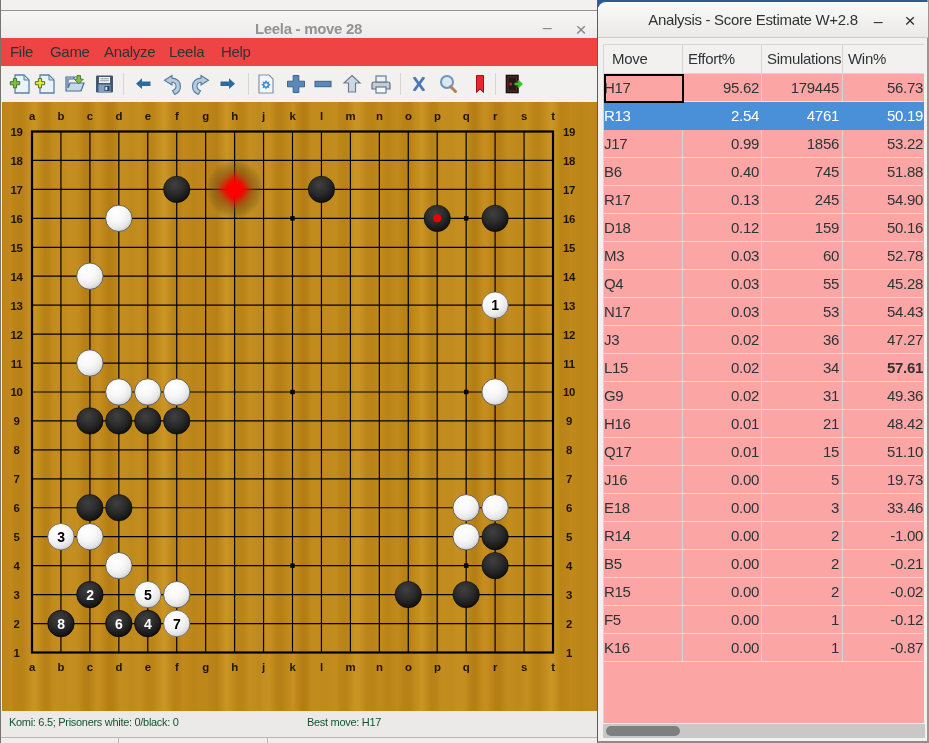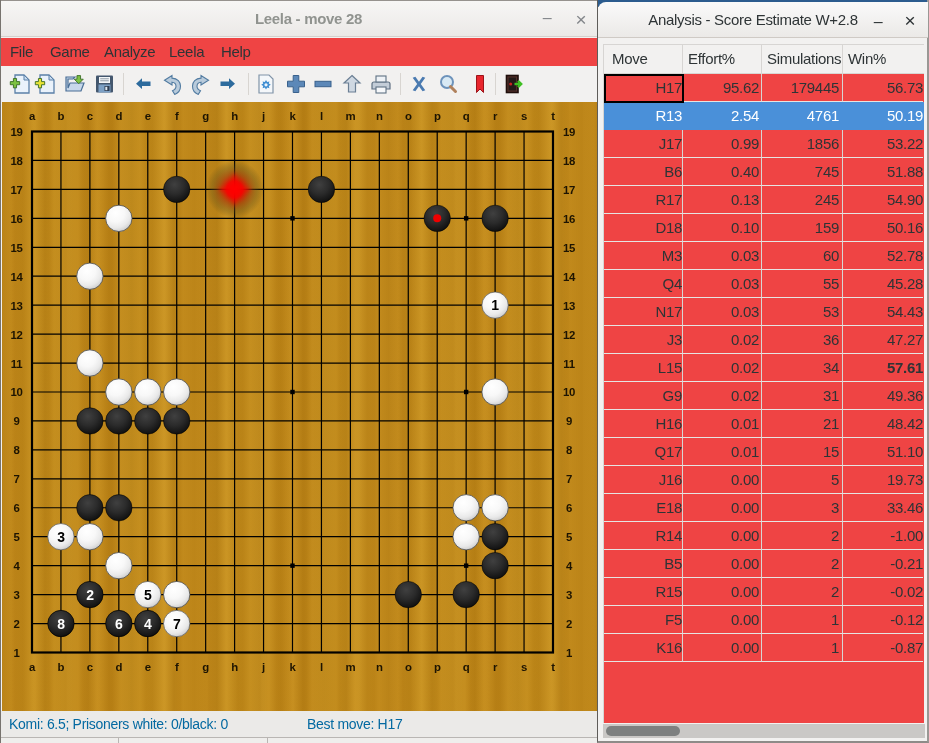--- a/index.html
+++ b/index.html
@@ -1,49 +1,49 @@
 <!DOCTYPE html>
 <html><head>
 <meta charset="utf-8">
 <style>
 * { margin:0; padding:0; box-sizing:border-box; }
 html,body { width:929px; height:743px; overflow:hidden; }
 body { font-family:"Liberation Sans", sans-serif; position:relative; background:#f2f1f0; letter-spacing:-0.3px; }
 #leftwin { position:absolute; left:0; top:0; width:597px; height:743px; background:#f2f1f0; border-left:1px solid #77736e; }
-#ltitle { position:absolute; left:0; top:0; width:597px; height:37px;
+#ltitle { position:absolute; left:0; top:10px; width:597px; height:37px;
   background:linear-gradient(#f7f6f5,#ebe9e7); border-top:1px solid #96928e; border-bottom:1px solid #d5d0cc; }
 #ltitle .txt { position:absolute; left:18px; right:0; top:9px; text-align:center; font-size:15px; font-weight:bold; color:#90938f; }
 .wbtn { position:absolute; top:0; width:30px; height:36px; text-align:center; color:#83868a; font-size:16px; }
 #menubar { position:absolute; left:0; top:38px; width:597px; height:28px; background:#ef4444; }
 #menubar span { position:absolute; top:5px; font-size:15px; color:#2e3436; }
 #toolbar { position:absolute; left:0; top:66px; width:597px; height:36px; background:#f2f1f0; }
 #toolbar svg { position:absolute; top:6px; }
 .tsep { position:absolute; top:7px; width:1px; height:22px; background:#d8d5d1; }
 #board { position:absolute; left:1px; top:102px; width:596px; height:609px;
   background:
     repeating-linear-gradient(90deg, rgba(90,55,0,0.09) 0px, rgba(255,220,120,0.06) 9px, rgba(90,55,0,0.07) 21px, rgba(255,225,130,0.05) 33px, rgba(90,55,0,0.09) 43px),
     repeating-linear-gradient(90deg, #c48b1b 0px, #ba8114 13px, #c8911f 31px, #bd8516 47px, #ca9321 66px, #bc8315 81px, #c48b1b 97px),
     #bf861a;
 }
 #statusbar { position:absolute; left:0; top:711px; width:597px; height:27px; background:#ebeae8; border-bottom:1px solid #b9b6b3; }
-#statusbar span { position:absolute; top:5px; font-size:14px; color:#0369a1; }
+#statusbar span { position:absolute; top:5px; font-size:11px; color:#14532d; }
 #below { position:absolute; left:0; top:738px; width:597px; height:5px; background:#efeeec; }
 
 #rightwin { position:absolute; left:597px; top:0; width:332px; height:743px; background:#f2f1f0; border-left:1px solid #5e5c59; border-right:2px solid #9a9794; border-bottom:2px solid #8e8b88; }
 #bluebar { position:absolute; left:0; top:0; right:0; height:7px; background:#2c5c8f; }
 #rtitle { position:absolute; left:0; top:2px; width:330px; height:36px;
   background:linear-gradient(#fafafa,#ebe9e7); border-bottom:1px solid #cfcac5; border-radius:8px 0 0 0; }
 #rtitle .txt { position:absolute; left:0; right:20px; top:9px; text-align:center; font-size:15px; font-weight:normal; color:#2e3436; }
-#rtable { position:absolute; left:5px; top:44px; width:321px; height:679px; background:#ef4444; border-top:1px solid #d7d5d3; border-left:1px solid #d7d5d3; }
+#rtable { position:absolute; left:5px; top:44px; width:321px; height:679px; background:#fca5a5; border-top:1px solid #d7d5d3; border-left:1px solid #d7d5d3; }
 .hrow { height:29px; background:#f2f1f0; border-bottom:1px solid #d8d6d3; }
 .trow { height:28px; }
 .trow.sel { background:#4a90d9; color:#fff; }
 .cell { display:inline-block; vertical-align:top; height:100%; font-size:15px; color:#2e3436; line-height:27px; }
 .sel .cell { color:#fff; border-right-color:#4a90d9 !important; border-bottom-color:#4a90d9 !important; }
-.c0 { width:79px; text-align:right; border-right:1px solid #d7d5d3; }
+.c0 { width:79px; text-align:left; border-right:1px solid #d7d5d3; }
 .c1 { width:79px; text-align:right; padding-right:2px; border-right:1px solid #d7d5d3; }
 .c2 { width:81px; text-align:right; padding-right:3px; border-right:1px solid #d7d5d3; }
 .c3 { width:80px; text-align:right; }
 .hrow .cell { text-align:left; line-height:28px; overflow:hidden; white-space:nowrap; }
 .hrow .c0 { padding-left:8px; }
 .hrow .c1, .hrow .c2, .hrow .c3 { padding-left:5px; padding-right:0; }
 .trow .c0, .trow .c1, .trow .c2 { border-bottom:1px solid #e6e4e2; }
 .trow .c3 { border-bottom:1px solid #e6e4e2; }
 #focuscell { position:absolute; left:0; top:29px; width:80px; height:29px; border:2px solid #000; pointer-events:none; }
 #hscroll { position:absolute; left:-1px; top:679px; width:322px; height:14px; background:#cac8c6; }
@@ -360,21 +360,21 @@
     <div class="wbtn" style="left:265px; top:11px; color:#2e3436;">–</div>
     <div class="wbtn" style="left:297px; top:8px; color:#2e3436; font-size:19px;">×</div>
   </div>
   <div id="rtable">
       <div class="hrow"><div class="cell c0">Move</div><div class="cell c1">Effort%</div><div class="cell c2">Simulations</div><div class="cell c3">Win%</div></div>
       <div class="trow"><div class="cell c0">H17</div><div class="cell c1">95.62</div><div class="cell c2">179445</div><div class="cell c3">56.73</div></div>
       <div class="trow sel"><div class="cell c0">R13</div><div class="cell c1">2.54</div><div class="cell c2">4761</div><div class="cell c3">50.19</div></div>
       <div class="trow"><div class="cell c0">J17</div><div class="cell c1">0.99</div><div class="cell c2">1856</div><div class="cell c3">53.22</div></div>
       <div class="trow"><div class="cell c0">B6</div><div class="cell c1">0.40</div><div class="cell c2">745</div><div class="cell c3">51.88</div></div>
       <div class="trow"><div class="cell c0">R17</div><div class="cell c1">0.13</div><div class="cell c2">245</div><div class="cell c3">54.90</div></div>
-      <div class="trow"><div class="cell c0">D18</div><div class="cell c1">0.10</div><div class="cell c2">159</div><div class="cell c3">50.16</div></div>
+      <div class="trow"><div class="cell c0">D18</div><div class="cell c1">0.12</div><div class="cell c2">159</div><div class="cell c3">50.16</div></div>
       <div class="trow"><div class="cell c0">M3</div><div class="cell c1">0.03</div><div class="cell c2">60</div><div class="cell c3">52.78</div></div>
       <div class="trow"><div class="cell c0">Q4</div><div class="cell c1">0.03</div><div class="cell c2">55</div><div class="cell c3">45.28</div></div>
       <div class="trow"><div class="cell c0">N17</div><div class="cell c1">0.03</div><div class="cell c2">53</div><div class="cell c3">54.43</div></div>
       <div class="trow"><div class="cell c0">J3</div><div class="cell c1">0.02</div><div class="cell c2">36</div><div class="cell c3">47.27</div></div>
       <div class="trow"><div class="cell c0">L15</div><div class="cell c1">0.02</div><div class="cell c2">34</div><div class="cell c3"><b>57.61</b></div></div>
       <div class="trow"><div class="cell c0">G9</div><div class="cell c1">0.02</div><div class="cell c2">31</div><div class="cell c3">49.36</div></div>
       <div class="trow"><div class="cell c0">H16</div><div class="cell c1">0.01</div><div class="cell c2">21</div><div class="cell c3">48.42</div></div>
       <div class="trow"><div class="cell c0">Q17</div><div class="cell c1">0.01</div><div class="cell c2">15</div><div class="cell c3">51.10</div></div>
       <div class="trow"><div class="cell c0">J16</div><div class="cell c1">0.00</div><div class="cell c2">5</div><div class="cell c3">19.73</div></div>
       <div class="trow"><div class="cell c0">E18</div><div class="cell c1">0.00</div><div class="cell c2">3</div><div class="cell c3">33.46</div></div>

